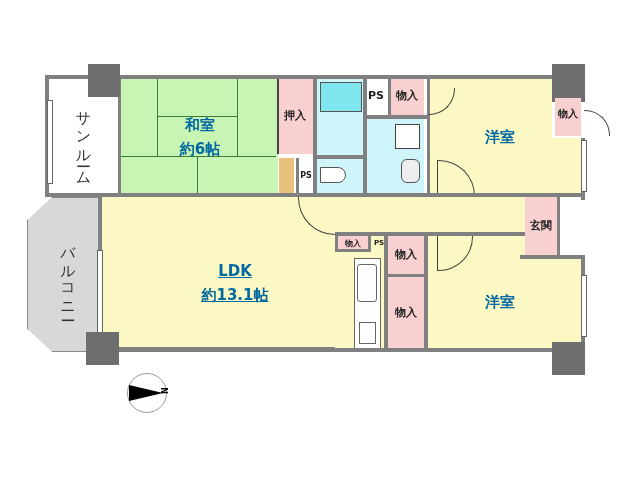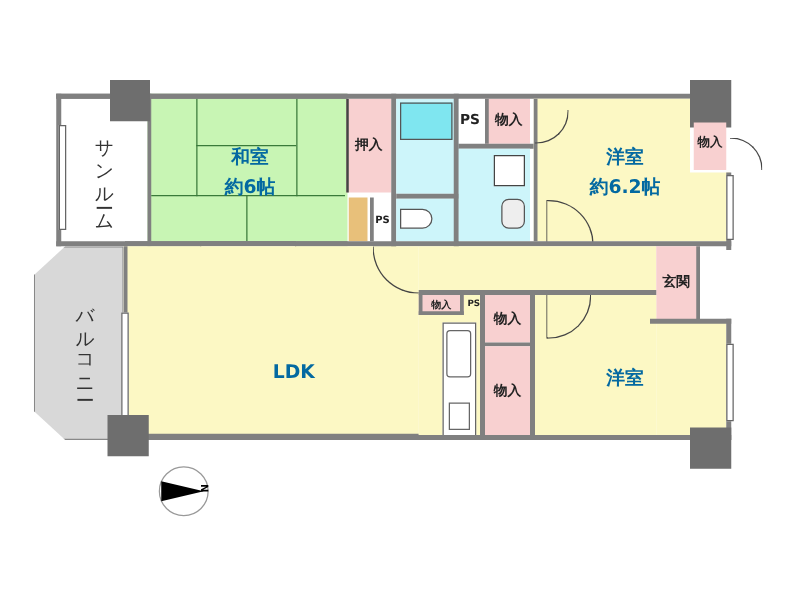--- a/index.html
+++ b/index.html
@@ -64,43 +64,43 @@
   <div class="abs" style="left:401px;top:159px;width:19px;height:24px;border:1px solid #555;border-radius:6px;background:#eee;"></div>
 
   <div class="abs wall" style="left:45px;top:75px;width:510px;height:4px;"></div>
   <div class="abs pillar" style="left:88px;top:64px;width:32px;height:33px;"></div>
   <div class="abs pillar" style="left:552px;top:64px;width:33px;height:38px;"></div>
 
   <div class="abs" style="left:427px;top:79px;width:125px;height:114px;background:#fcf8c4;border-left:3px solid #808080;"></div>
   <div class="abs" style="left:552px;top:138px;width:32px;height:55px;background:#fcf8c4;"></div>
   <div class="room-label lbl-lg" style="left:450px;top:112px;width:100px;height:50px;">
     <span>洋室</span>
-    <span>約6.2帖</span>
   </div>
   <div class="abs" style="left:555px;top:98px;width:26px;height:38px;background:#f8d0d0;"></div>
   <div class="room-label lbl-xs" style="left:553px;top:104px;width:30px;height:20px;font-size:10px;">物入</div>
   <div class="door-arc" style="left:584px;top:110px;width:25px;height:25px;border-radius:0 25px 0 0;border-bottom:none;border-left:none;"></div>
   <div class="abs wall" style="left:581px;top:138px;width:4px;height:62px;"></div>
   <div class="window" style="left:581px;top:140px;width:4px;height:50px;"></div>
   <div class="door-arc" style="left:437px;top:160px;width:36px;height:36px;border-radius:0 36px 0 0;border-bottom:none;"></div>
   <div class="door-arc" style="left:428px;top:88px;width:26px;height:26px;border-radius:0 0 26px 0;border-top:none;border-left:none;"></div>
 
   <div class="abs wall" style="left:100px;top:193px;width:485px;height:4px;"></div>
   <div class="abs" style="left:335px;top:197px;width:190px;height:37px;background:#fcf8c4;"></div>
 
   <div class="abs" style="left:525px;top:197px;width:35px;height:60px;background:#f8d0d0;border-right:3px solid #808080;"></div>
   <div class="room-label lbl-sm" style="left:525px;top:213px;width:32px;height:25px;">玄関</div>
 
   <div class="abs" style="left:27px;top:197px;width:72px;height:155px;background:#d8d8d8;border:1px solid #888;clip-path:polygon(35% 0,100% 0,100% 100%,35% 100%,0 85%,0 15%);"></div>
   <div class="room-label vert" style="left:55px;top:230px;width:25px;height:90px;">バルコニー</div>
 
   <div class="abs" style="left:99px;top:197px;width:236px;height:154px;background:#fcf8c4;border-left:3px solid #808080;border-bottom:4px solid #808080;"></div>
   <div class="window" style="left:97px;top:250px;width:4px;height:90px;"></div>
-  <div class="room-label lbl-lg" style="left:170px;top:272px;width:130px;height:50px;">
+  <div class="room-label lbl-lg" style="left:170px;top:258px;width:130px;height:50px;text-decoration:underline;">
     <span>LDK</span>
+    <span>約13.1帖</span>
   </div>
   <div class="door-arc" style="left:298px;top:197px;width:37px;height:37px;border-radius:0 0 0 37px;border-top:none;border-right:none;"></div>
 
   <div class="abs" style="left:335px;top:234px;width:50px;height:118px;background:#fcf8c4;"></div>
   <div class="abs" style="left:335px;top:235px;width:36px;height:17px;background:#f8d0d0;border:3px solid #808080;border-top:none;"></div>
   <div class="room-label lbl-xs" style="left:336px;top:237px;width:34px;height:12px;">物入</div>
   <div class="room-label lbl-xs" style="left:372px;top:237px;width:14px;height:12px;font-size:7px;">PS</div>
   <div class="abs" style="left:354px;top:258px;width:27px;height:92px;background:#fff;border:1px solid #666;"></div>
   <div class="abs" style="left:357px;top:264px;width:20px;height:38px;border:1px solid #666;border-radius:3px;"></div>
   <div class="abs" style="left:359px;top:322px;width:17px;height:22px;border:1px solid #666;"></div>

